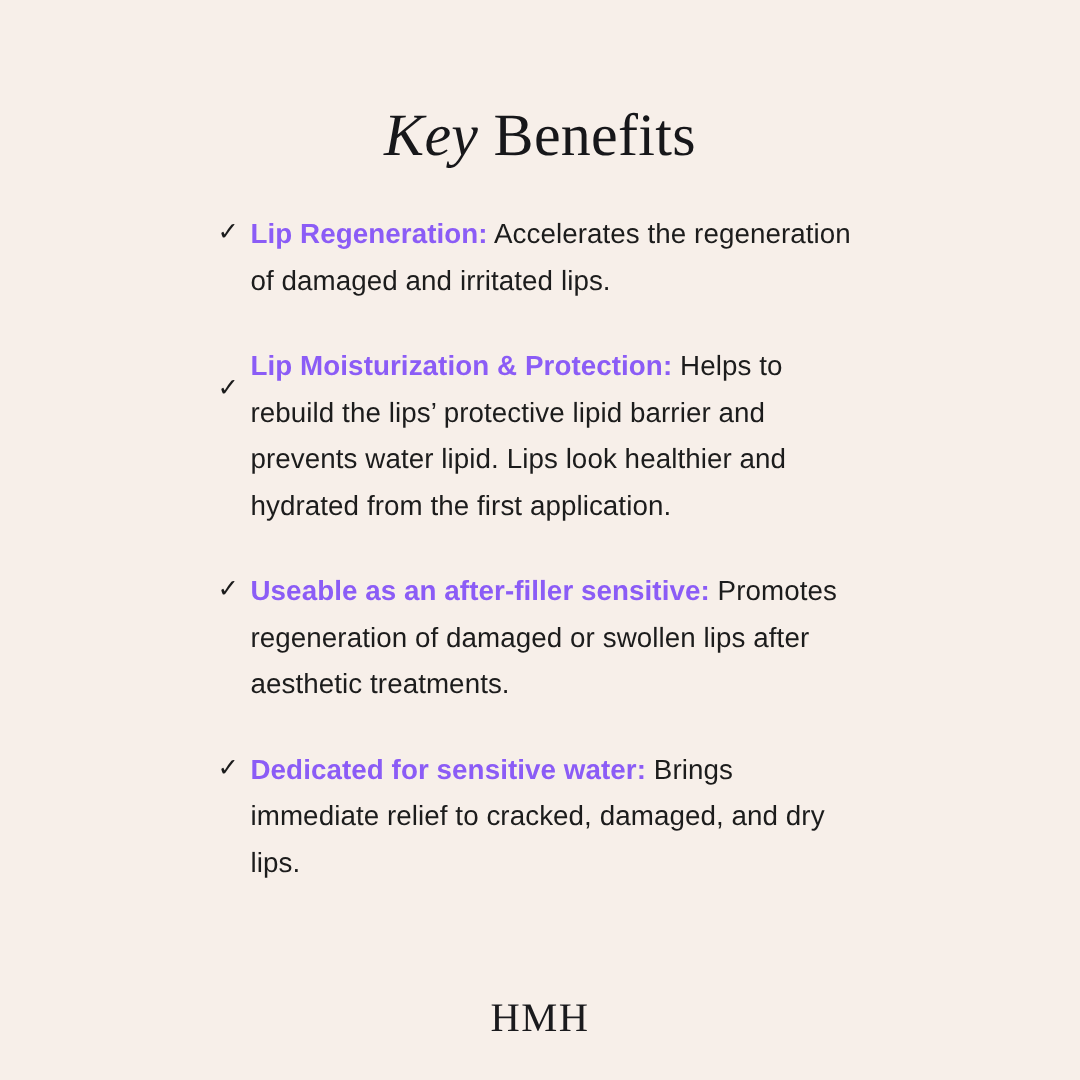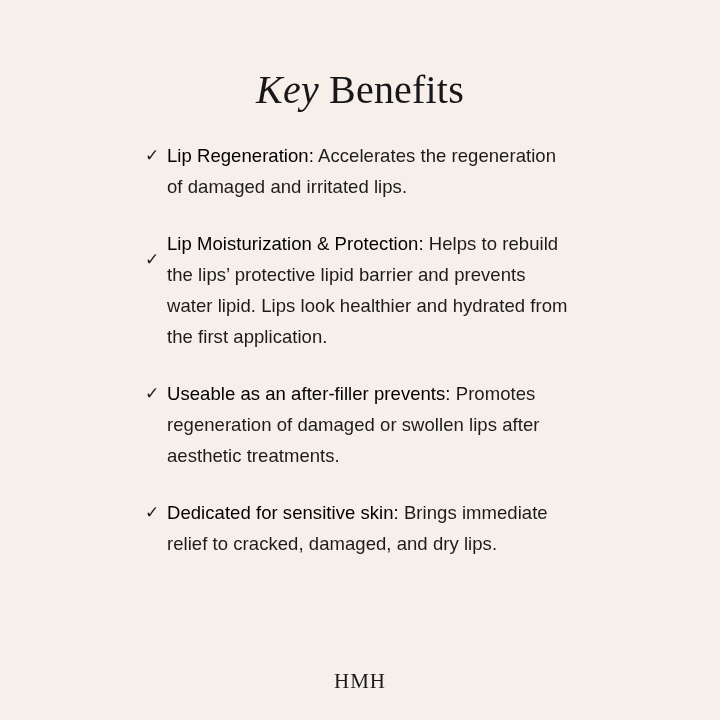--- a/index.html
+++ b/index.html
@@ -64,31 +64,31 @@
     line-height: 62px;
   }
   .benefit-text {
     flex: 1 1 auto;
     font-size: 18.5px;
     line-height: 31px;
     color: #1c1c1c;
     letter-spacing: 0.05px;
   }
   .benefit-text .lead {
-    font-weight: normal;
-    color: #000000;
+    font-weight: bold;
+    color: #8b5cf6;
   }
   .logo {
     position: absolute;
     left: 0;
     right: 0;
     bottom: 26px;
     text-align: center;
     font-family: "Liberation Serif", serif;
-    font-size: 21px;
+    font-size: 27px;
     letter-spacing: 1px;
     color: #1a1a1d;
     margin-top: 44px;
   }
 </style>
 </head>
 <body>
 
 <div class="page">
 
@@ -108,28 +108,28 @@
     <div class="benefit offset">
       <span class="check">✓</span>
       <div class="benefit-text">
         <span class="lead">Lip Moisturization &amp; Protection:</span><span> Helps to rebuild the lips’ protective lipid barrier and prevents water lipid. Lips look healthier and hydrated from the first application.</span>
       </div>
     </div>
 
     <div class="benefit">
       <span class="check">✓</span>
       <div class="benefit-text">
-        <span class="lead">Useable as an after-filler prevents:</span><span> Promotes regeneration of damaged or swollen lips after aesthetic treatments.</span>
+        <span class="lead">Useable as an after-filler sensitive:</span><span> Promotes regeneration of damaged or swollen lips after aesthetic treatments.</span>
       </div>
     </div>
 
     <div class="benefit">
       <span class="check">✓</span>
       <div class="benefit-text">
-        <span class="lead">Dedicated for sensitive skin:</span><span> Brings immediate relief to cracked, damaged, and dry lips.</span>
+        <span class="lead">Dedicated for sensitive water:</span><span> Brings immediate relief to cracked, damaged, and dry lips.</span>
       </div>
     </div>
 
   </div>
 
   <div class="logo">HMH</div>
 
 </div>
 
 </body></html>

